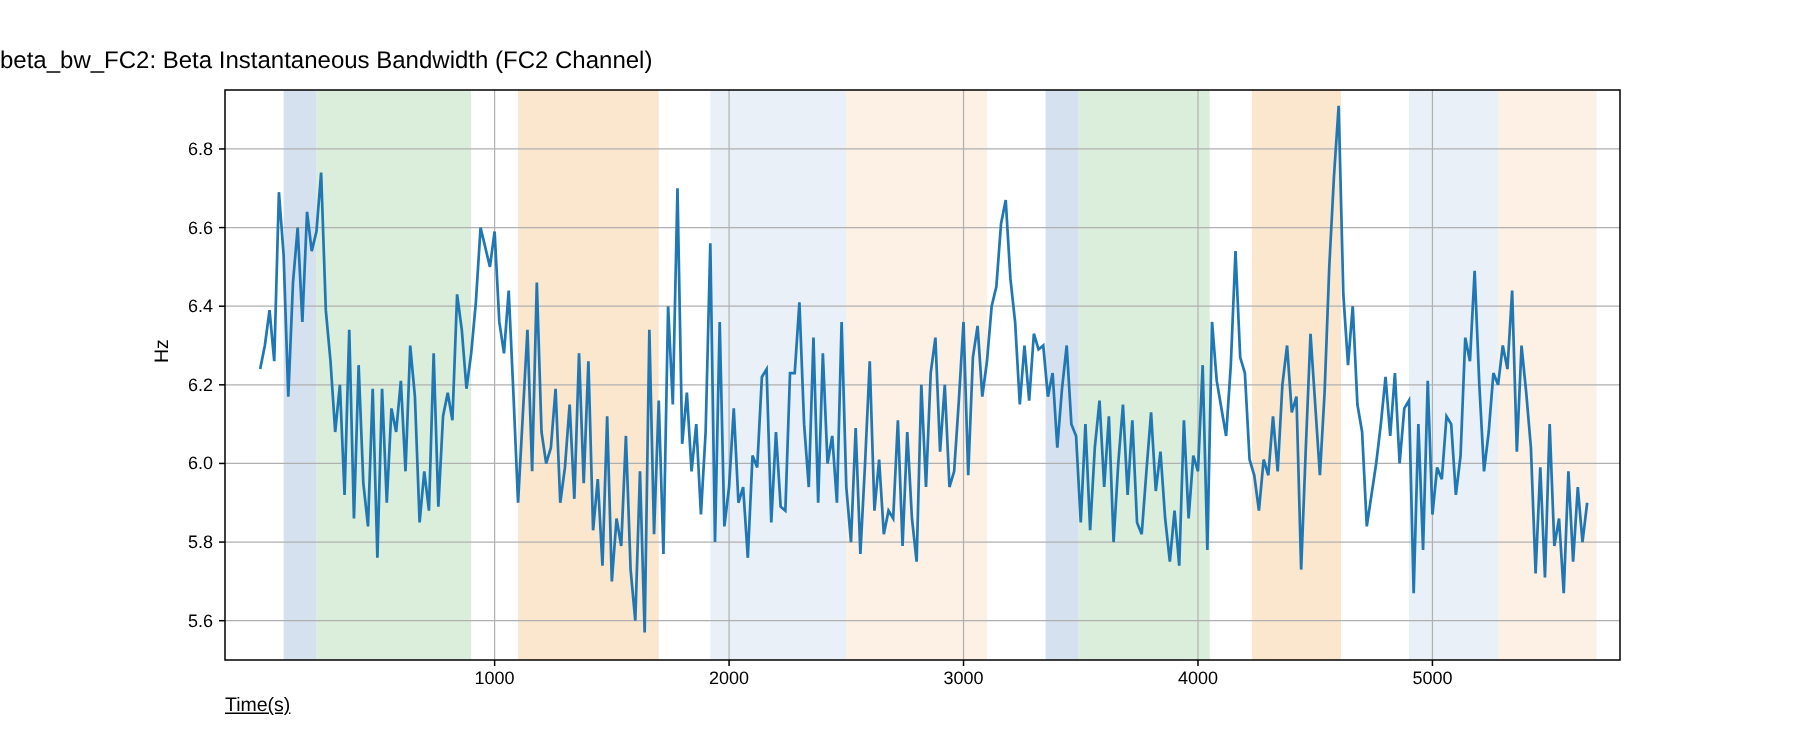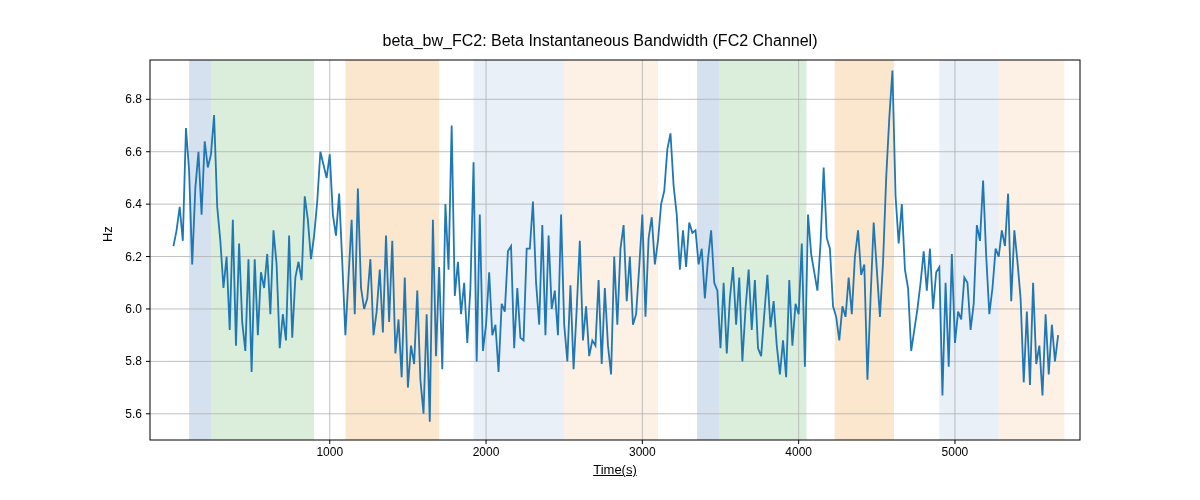--- a/index.html
+++ b/index.html
@@ -16,39 +16,38 @@
     left: 150px;
     top: 60px;
     width: 930px;
     height: 380px;
   }
   .title {
     position: absolute;
     top: 32px;
     left: 0;
     width: 1200px;
-    text-align: center;
+    text-align: left;
     font-size: 16px;
     color: #000;
   }
   .ylabel {
     position: absolute;
     left: 100px;
     top: 250px;
     transform: rotate(-90deg) translateX(50%);
     transform-origin: left top;
     font-size: 13px;
     color: #000;
   }
   .xlabel {
     position: absolute;
     left: 150px;
     width: 930px;
     top: 462px;
-    text-align: center;
     font-size: 13px;
     color: #000;
     text-decoration: underline;
   }
   svg {
     width: 100%;
     height: 100%;
     overflow: visible;
   }
   .axis-line {

